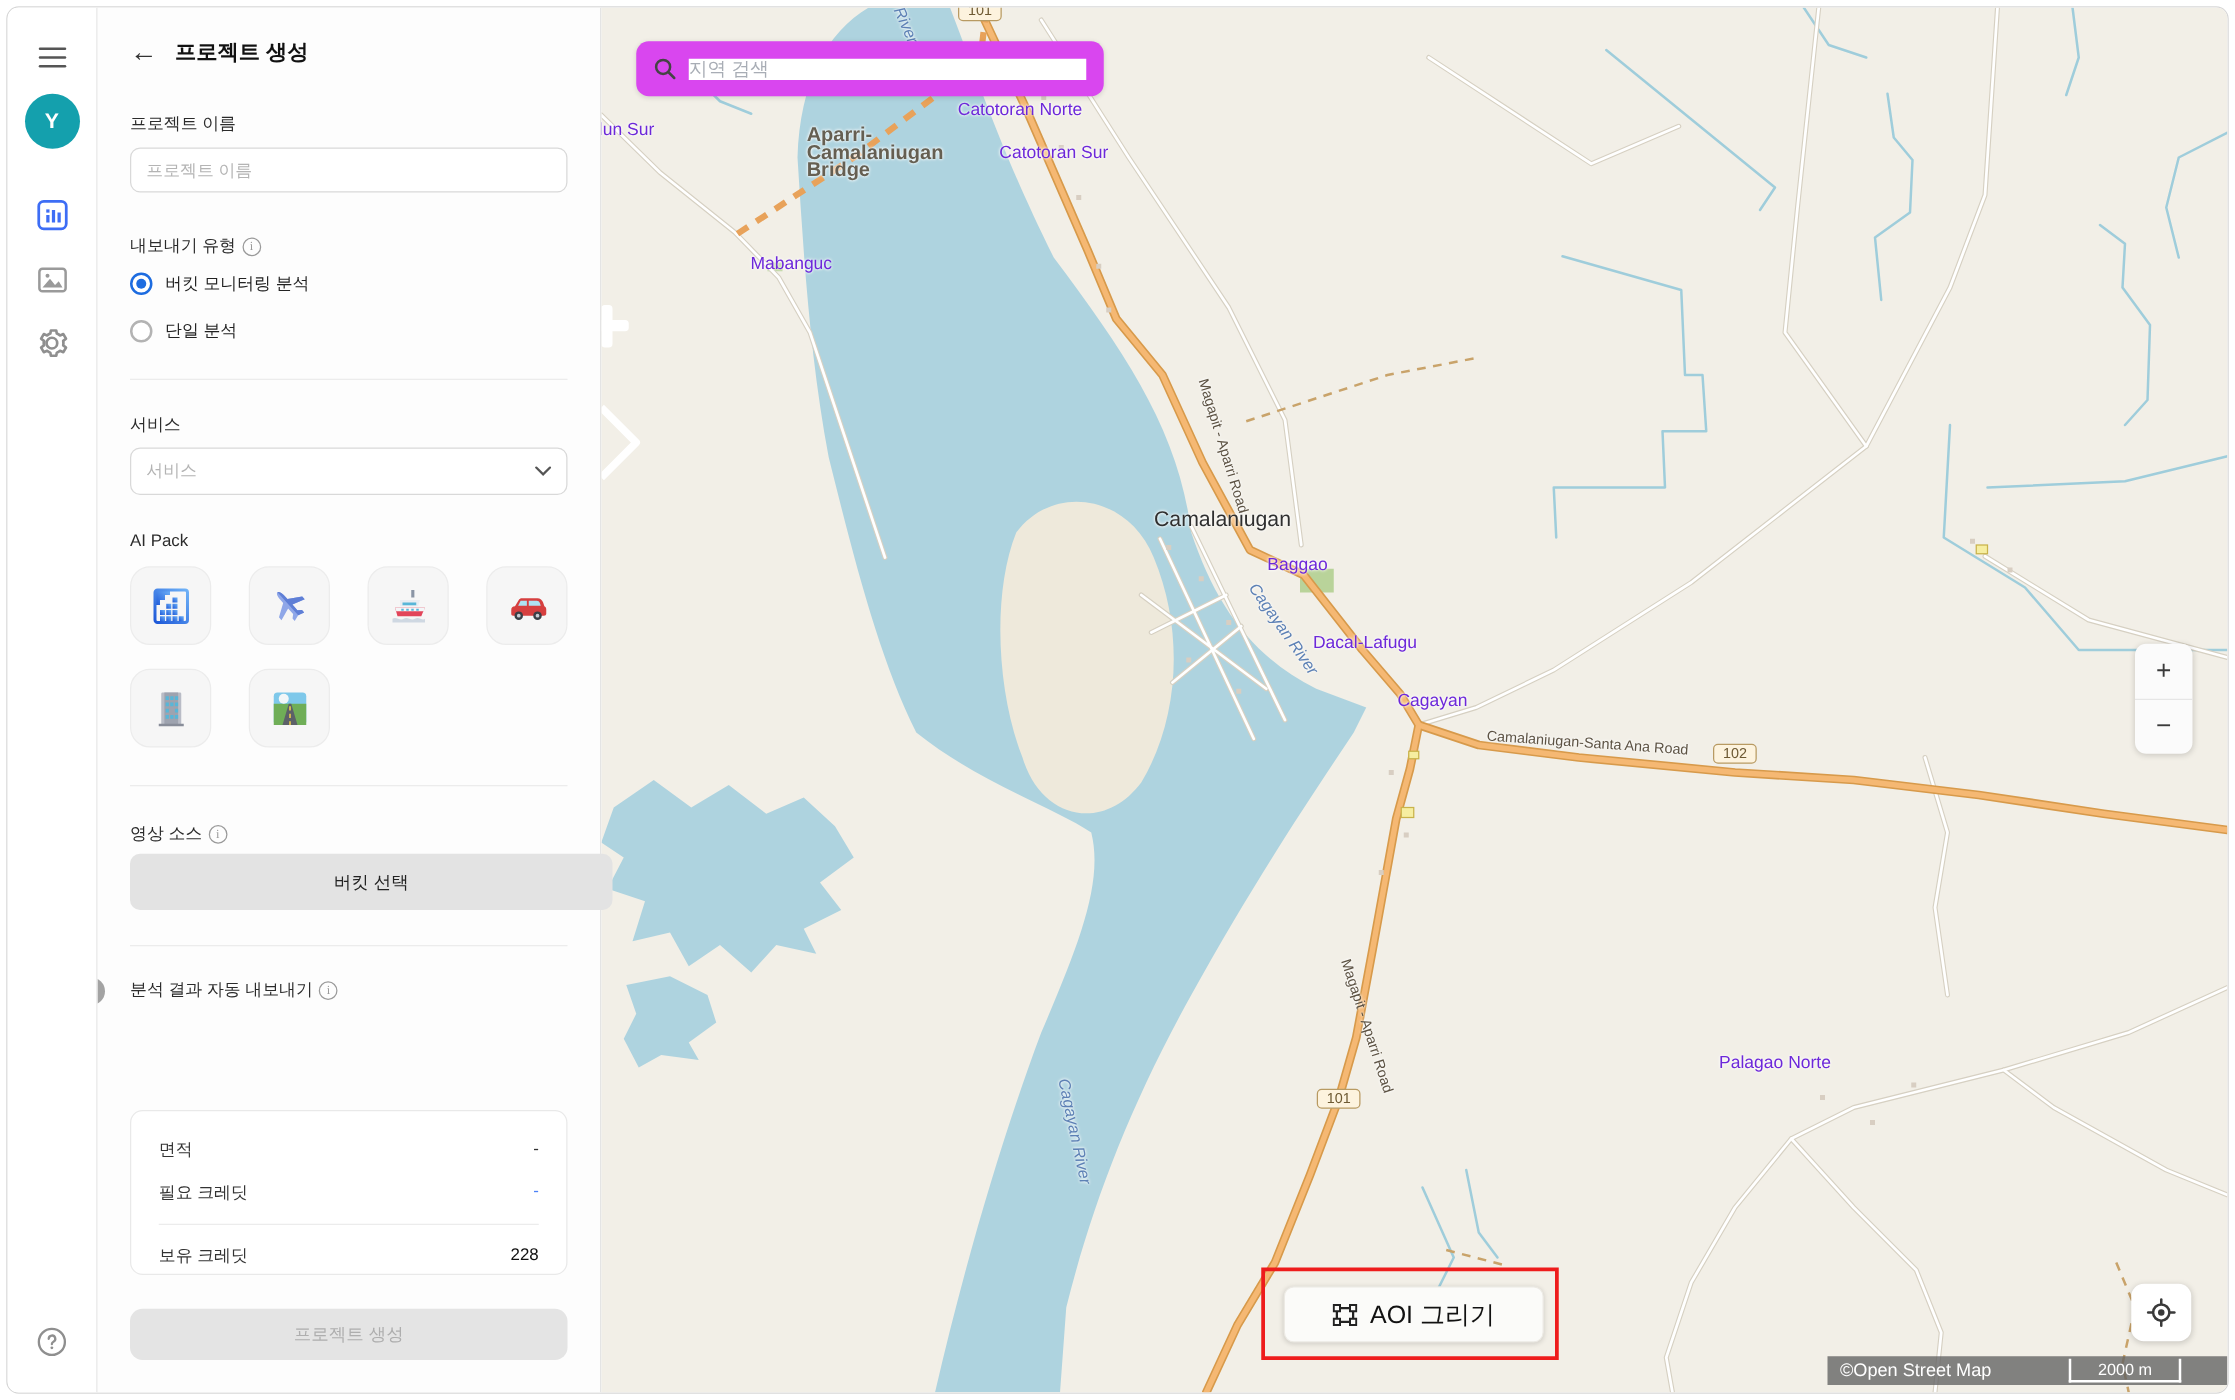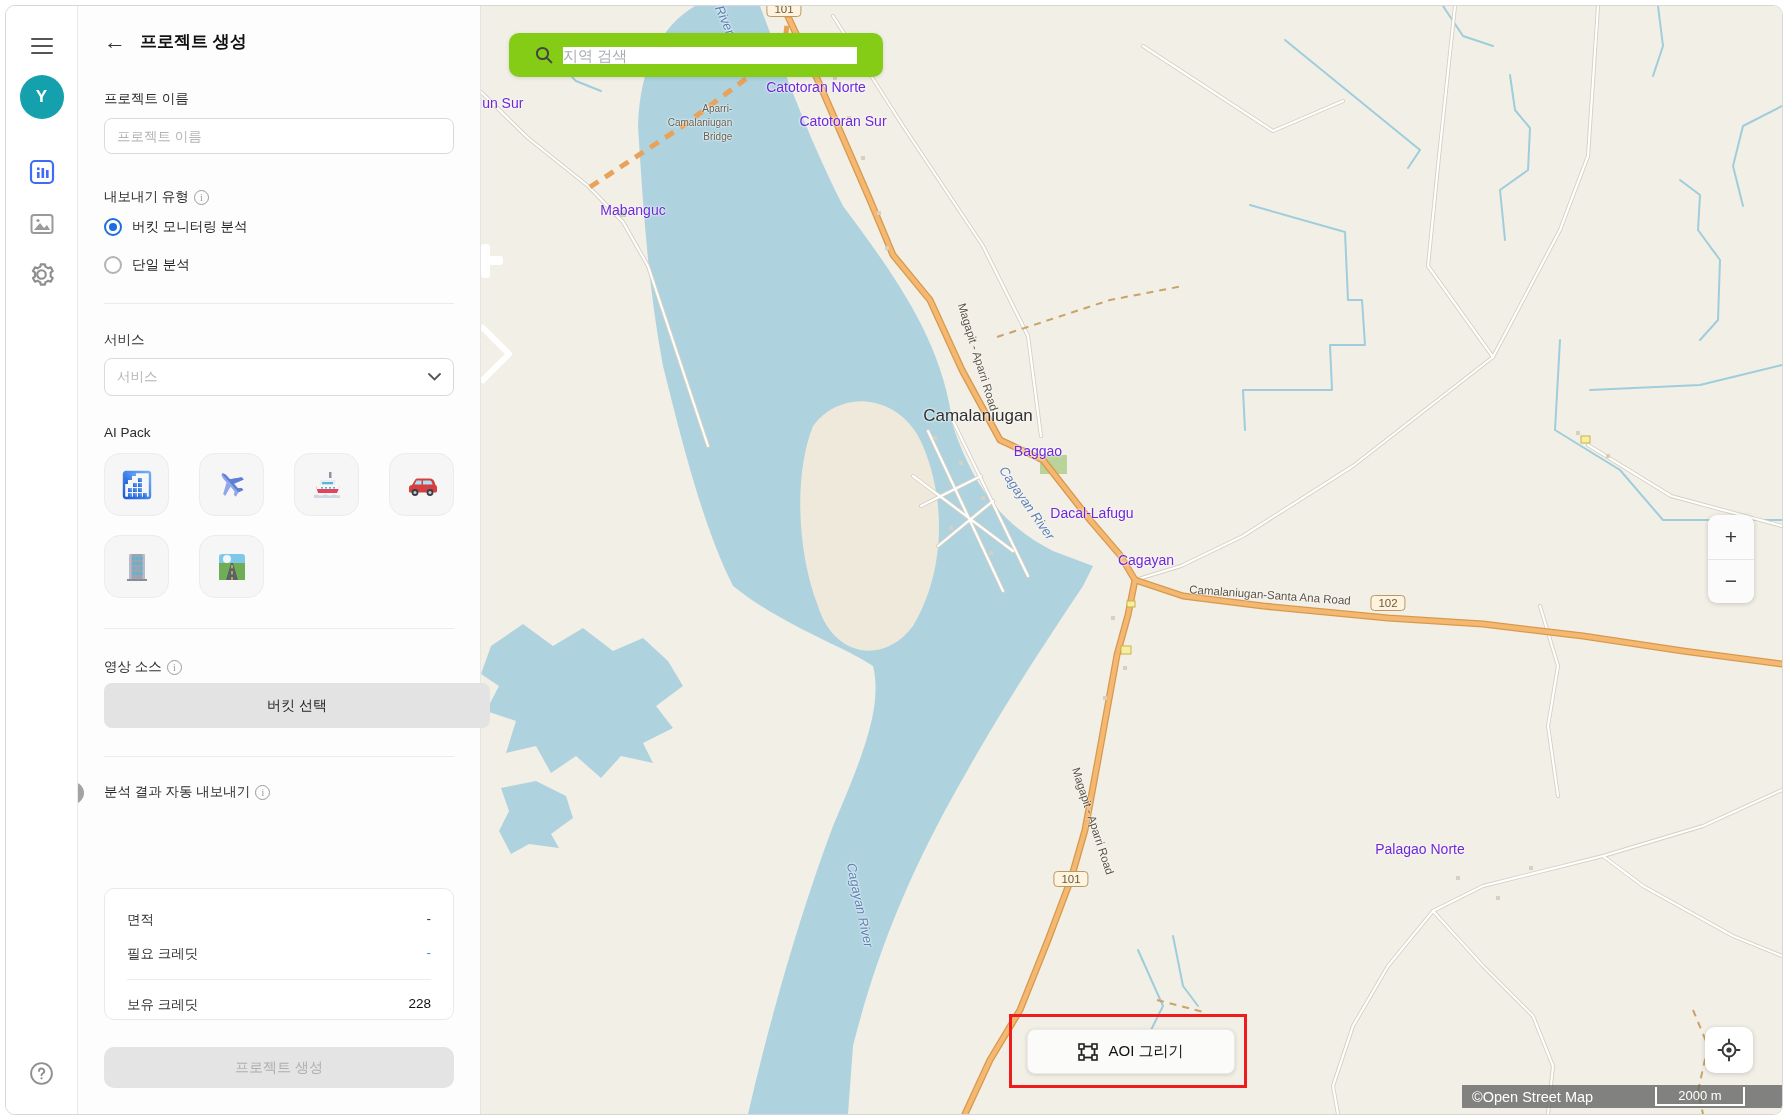--- a/index.html
+++ b/index.html
@@ -46,30 +46,30 @@
   .crow.last .val { color:#111; }
   .submit { position:absolute; left:26px; right:26px; height:41px; background:#e4e4e4; color:#aeaeae; border:none; border-radius:10px; font-size:14px; font-family:inherit; }
 
   
   .map { position:absolute; left:475px; top:0; right:0; bottom:0; background:#f2efe7; overflow:hidden; }
   .map svg.base { position:absolute; left:0; top:0; }
   .mlabel { position:absolute; transform:translate(-50%,-50%); font-size:14px; color:#6d28d9; white-space:nowrap; text-shadow:0 0 2px #fff,0 0 3px #fff; pointer-events:none; }
   .mlabel.city { font-size:17px; color:#2f2f2f; font-weight:500; }
   .mlabel.water-lb { font-style:italic; color:#5d81b5; font-size:13px; }
   .mlabel.road-lb { font-size:11.5px; color:#5c5243; font-weight:500; }
-  .mlabel.small { font-size:10px; color:#655f52; font-weight:normal; text-align:right; line-height:14px; }
+  .mlabel.small { font-size:16px; color:#655f52; font-weight:bold; text-align:left; line-height:14px; }
   .shield { position:absolute; transform:translate(-50%,-50%); background:#fdf3de; border:1.5px solid #b89a62; border-radius:4px; color:#6e5a33; font-size:11.5px; padding:1px 7px; text-shadow:none; }
-  .search { position:absolute; left:28px; top:27px; width:374px; height:44px; background:#84cc16; border-radius:10px; box-shadow:0 1px 4px rgba(0,0,0,.12); display:flex; align-items:center; padding:0 26px; gap:10px; z-index:10; }
+  .search { position:absolute; left:28px; top:27px; width:374px; height:44px; background:#d946ef; border-radius:10px; box-shadow:0 1px 4px rgba(0,0,0,.12); display:flex; align-items:center; padding:0 14px; gap:10px; z-index:10; }
   .search input { border:none; outline:none; flex:1; font-size:15px; color:#222; font-family:inherit; }
   .search input::placeholder { color:#a8adb5; }
   .zoomctl { position:absolute; right:28px; top:509px; width:46px; height:88px; background:#fbfbfb; border-radius:9px; box-shadow:0 1px 5px rgba(0,0,0,.18); z-index:10; display:flex; flex-direction:column; }
   .zoomctl .zb { flex:1; display:flex; align-items:center; justify-content:center; font-size:21px; color:#3a3a3a; cursor:pointer; }
   .zoomctl .zb:first-child { border-bottom:1px solid #e6e6e6; }
   .aoi-box { position:absolute; left:528px; top:1008px; width:238px; height:74px; border:3px solid #ee1c1c; z-index:12; }
-  .aoi-btn { position:absolute; left:546px; top:1023px; width:208px; height:45px; background:#fbfbf9; border:1px solid #eceae4; border-radius:8px; box-shadow:0 1px 4px rgba(0,0,0,.15); display:flex; align-items:center; justify-content:center; gap:10px; font-size:15px; color:#111; cursor:pointer; z-index:13; }
+  .aoi-btn { position:absolute; left:546px; top:1023px; width:208px; height:45px; background:#fbfbf9; border:1px solid #eceae4; border-radius:8px; box-shadow:0 1px 4px rgba(0,0,0,.15); display:flex; align-items:center; justify-content:center; gap:10px; font-size:20px; color:#111; cursor:pointer; z-index:13; }
   .locate { position:absolute; right:29px; top:1021px; width:48px; height:46px; background:#fff; border-radius:10px; box-shadow:0 1px 5px rgba(0,0,0,.18); display:flex; align-items:center; justify-content:center; cursor:pointer; z-index:10; }
   .attrib { position:absolute; right:0; bottom:6px; width:320px; height:23px; background:rgba(97,97,97,.78); color:#fff; z-index:11; display:flex; align-items:center; }
   .attrib .txt { font-size:14.5px; padding-left:10px; }
   .scalebar { position:absolute; left:193px; top:2px; width:90px; height:19px; border-left:2px solid #fff; border-right:2px solid #fff; border-bottom:2px solid #fff; font-size:13px; text-align:center; line-height:17px; }
 </style>
 </head>
 <body>
 
 <div class="app">
 

